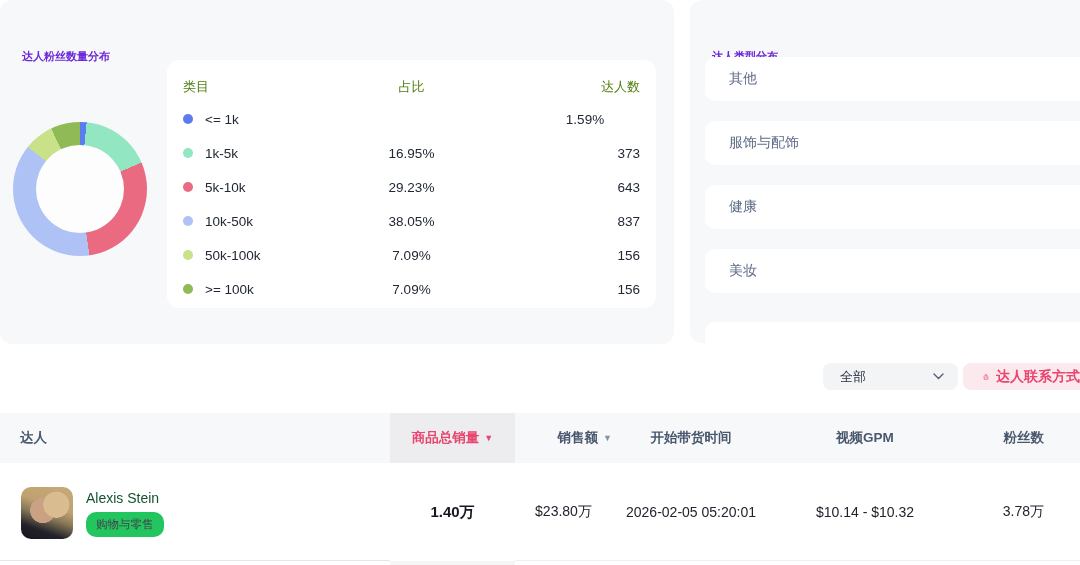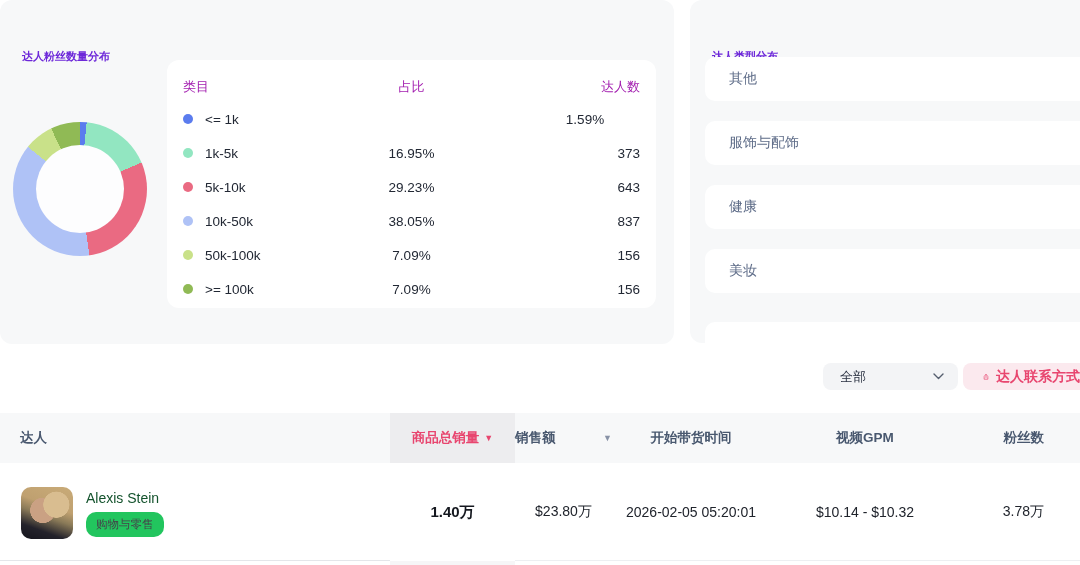--- a/index.html
+++ b/index.html
@@ -13,21 +13,21 @@
   .panel-title { position:absolute; left:22px; top:13px; font-size:11px; font-weight:700; color:#6d28d9;margin-top:36px; }
 
   
   .donut { position:absolute; left:13px; top:122px; width:134px; height:134px; border-radius:50%; }
   .donut-hole { position:absolute; left:23px; top:23px; width:88px; height:88px; border-radius:50%; background:#FDFDFE; }
 
   
   .legend-card { position:absolute; left:167px; top:60px; width:489px; height:248px;
     background:#fff; border-radius:12px; padding:12px 16px 0 16px; }
   .legend-row { display:flex; align-items:center; height:34px; font-size:13.5px; color:#222834; }
-  .legend-head { height:30px; font-size:13px; color:#a21caf;justify-content:flex-end; }
+  .legend-head { height:30px; font-size:13px; color:#4d7c0f;justify-content:flex-end; }
   .lg-name { flex:1; display:flex; align-items:center; gap:12px; }
   .lg-pct { width:110px; text-align:center; }
   .lg-cnt { flex:1; text-align:right; }
   .dot { width:10px; height:10px; border-radius:50%; flex:0 0 10px; }
 
   
   .type-row { position:absolute; left:15px; width:375px; height:44px; background:#fff;
     border-radius:10px 0 0 10px; display:flex; align-items:center; padding-left:24px; }
   .type-label { font-size:14px; color:#5E6C88; }
 
@@ -42,21 +42,21 @@
   .contact-label { font-size:14px; font-weight:700; color:#E8466F; white-space:nowrap; }
 
   
   .tbl-header { position:absolute; left:0; top:413px; width:1080px; height:50px; background:#F7F8F9; }
   .col-hl-head { position:absolute; left:390px; top:413px; width:125px; height:50px; background:#EDEDEF; }
   .col-hl-cell { position:absolute; left:390px; top:463px; width:125px; height:102px; background:#F6F6F7; }
   .th { position:absolute; top:413px; height:50px; display:flex; align-items:center;
     font-size:13.5px; font-weight:700; color:#49586F; }
   .th-influencer { left:20px; }
   .th-sales-total { left:390px; width:125px; justify-content:center; color:#E8466F; gap:5px; }
-  .th-sales-amt { left:515px; width:97px; justify-content:space-between; gap:5px; }
+  .th-sales-amt { left:515px; width:97px; justify-content:flex-end; gap:5px; }
   .th-start { left:612px; width:158px; justify-content:center; }
   .th-gpm { left:770px; width:190px; justify-content:center; }
   .th-followers { left:960px; width:120px; justify-content:flex-end; padding-right:36px; }
   .sort-icon { font-size:9px; line-height:1; }
   .sort-active { color:#E8466F; }
   .sort-idle { color:#8892A6; }
 
   .tbl-row { position:absolute; left:0; top:463px; width:1080px; height:98px; background:#fff; }
   .avatar { position:absolute; left:21px; top:24px; width:52px; height:52px; border-radius:10px;
     overflow:hidden; cursor:pointer;

